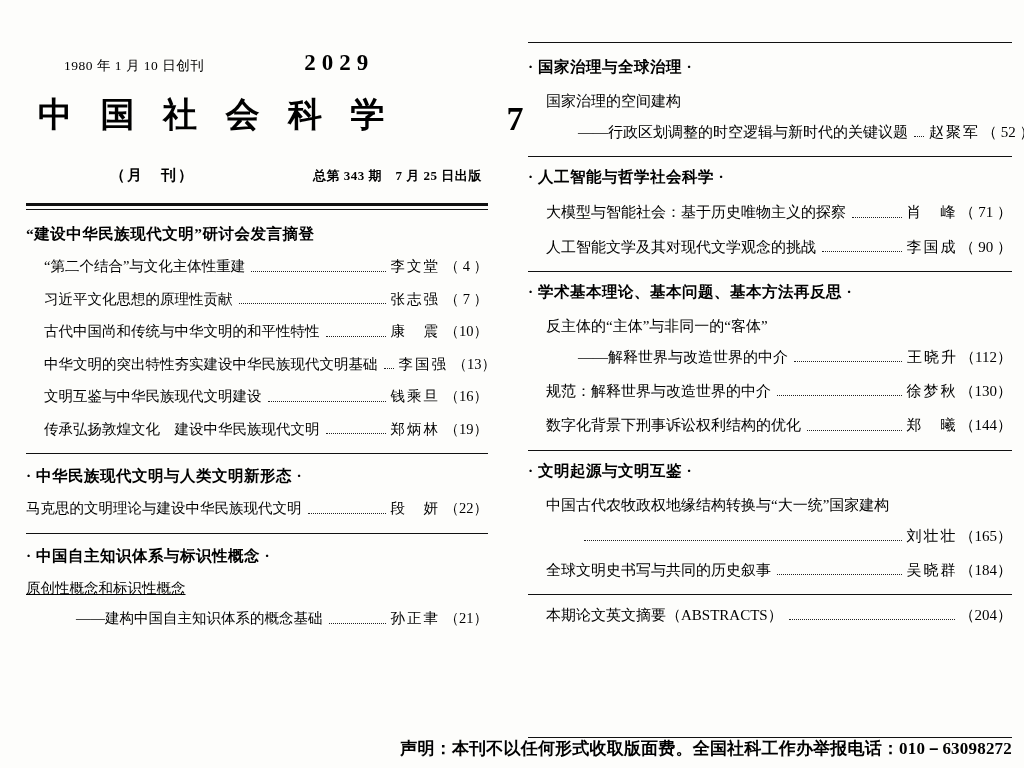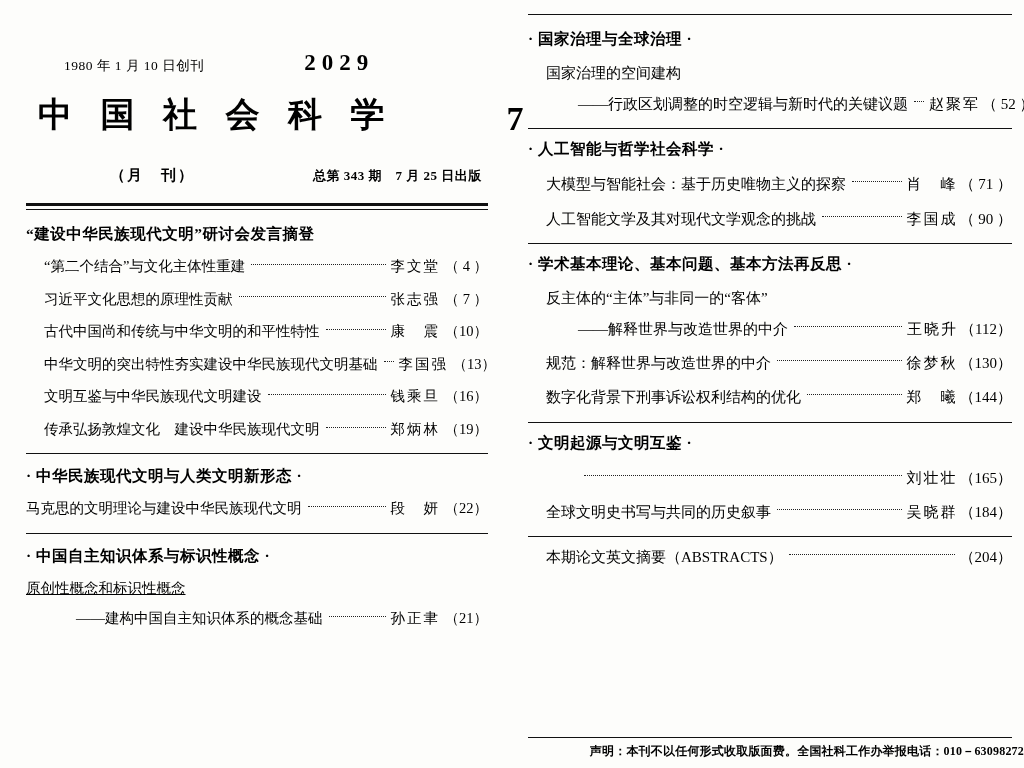--- a/index.html
+++ b/index.html
@@ -23,20 +23,21 @@
   .col-left {
     width: 512px;
     box-sizing: border-box;
     padding: 34px 24px 0 26px;
   }
   .col-right {
     width: 512px;
     box-sizing: border-box;
     padding: 0 12px 0 16px;
     position: relative;
+    margin-top: 28px;
   }
 
   
   .masthead-top {
     display: flex;
     align-items: baseline;
     justify-content: flex-start;
     margin-top: 16px;
     margin-bottom: 10px;
   }
@@ -116,21 +117,21 @@
 
   
   .section-head {
     font-size: 15.5px;
     font-weight: bold;
     margin: 4px 0 12px 0;
     letter-spacing: 0.5px;
   }
   .entry {
     display: flex;
-    align-items: center;
+    align-items: flex-end;
     font-size: 14.5px;
     margin: 0 0 13px 0;
     line-height: 1.35;
     padding-left: 18px;
   }
   .entry .etitle {
     white-space: nowrap;
   }
   .entry .leader {
     flex: 1 1 auto;
@@ -166,23 +167,23 @@
   .col-right .section-head {
     font-size: 15.5px;
     font-weight: bold;
     margin: 2px 0 14px 0;
   }
   .col-right .entry { font-size: 15px; margin-bottom: 14px; }
   .col-right .plain-line { font-size: 15px; }
 
   .footer-note {
     position: absolute;
-    right: 0;
+    right: 12px;
     bottom: 8px;
-    font-size: 12px;
+    font-size: 17px;
     font-weight: bold;
     letter-spacing: 0.2px;
     white-space: nowrap;
   }
   .footer-rule {
     position: absolute;
     left: 16px;
     right: 12px;
     bottom: 30px;
     border-top: 1.6px solid #111;
@@ -326,20 +327,21 @@
     <div class="entry">
       <span class="etitle">数字化背景下刑事诉讼权利结构的优化</span>
       <span class="leader"></span>
       <span class="eauthor">郑　曦</span>
       <span class="epage">（144）</span>
     </div>
 
     <hr class="rule-r">
 
     <div class="section-head">· 文明起源与文明互鉴 ·</div>
+    <div class="plain-line">中国古代农牧政权地缘结构转换与“大一统”国家建构</div>
     <div class="entry sub">
       <span class="etitle"></span>
       <span class="leader"></span>
       <span class="eauthor">刘壮壮</span>
       <span class="epage">（165）</span>
     </div>
     <div class="entry">
       <span class="etitle">全球文明史书写与共同的历史叙事</span>
       <span class="leader"></span>
       <span class="eauthor">吴晓群</span>

